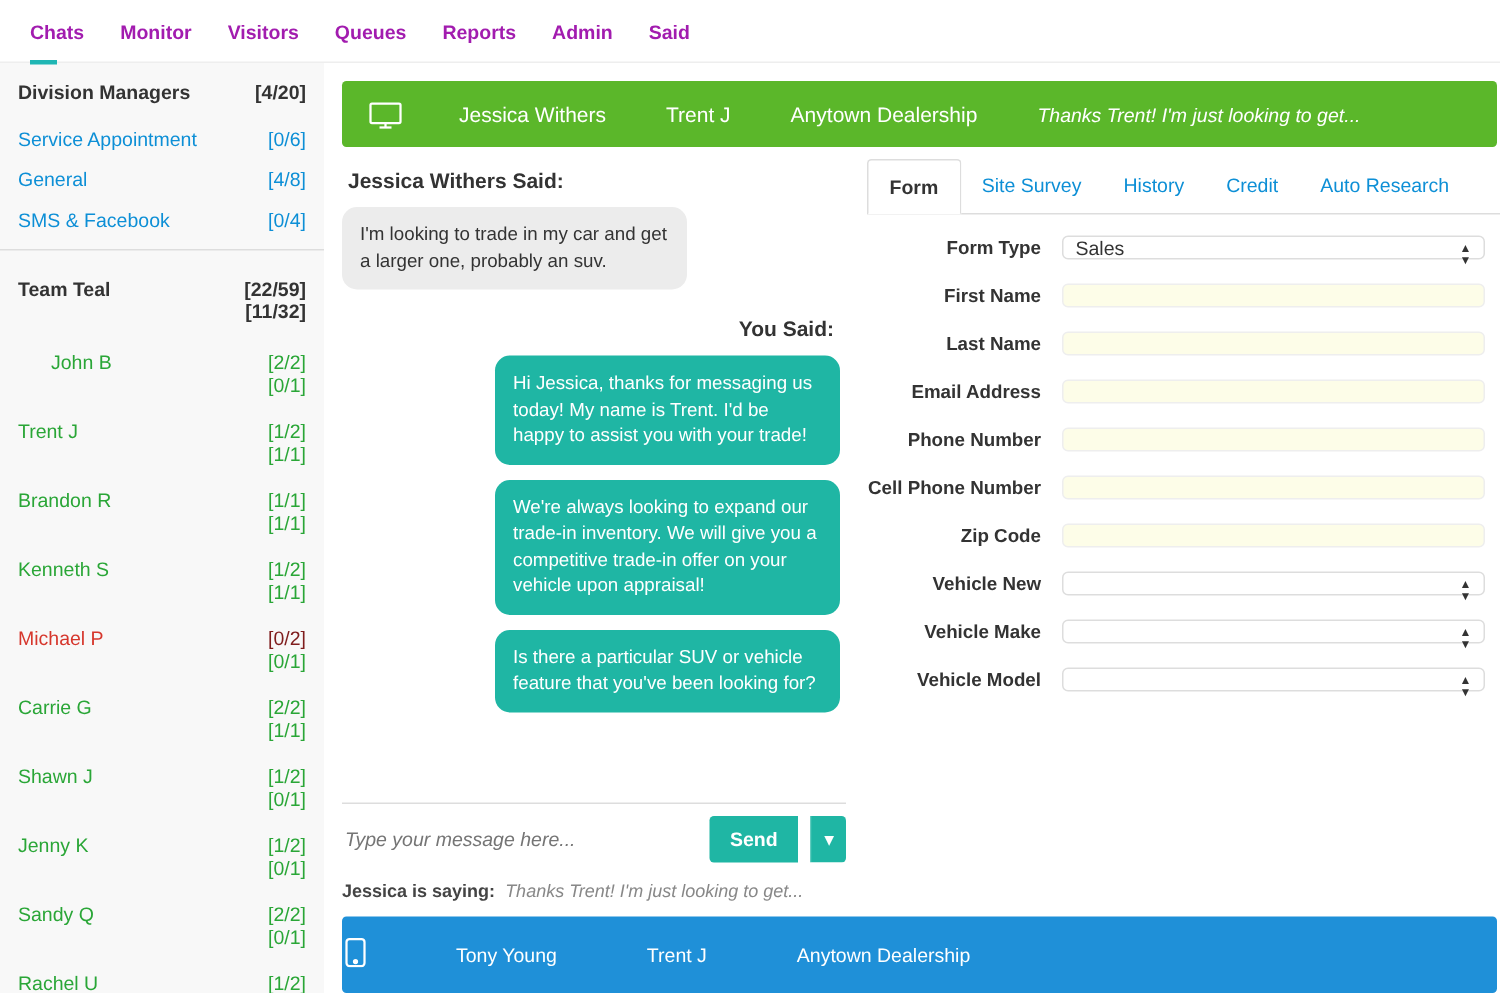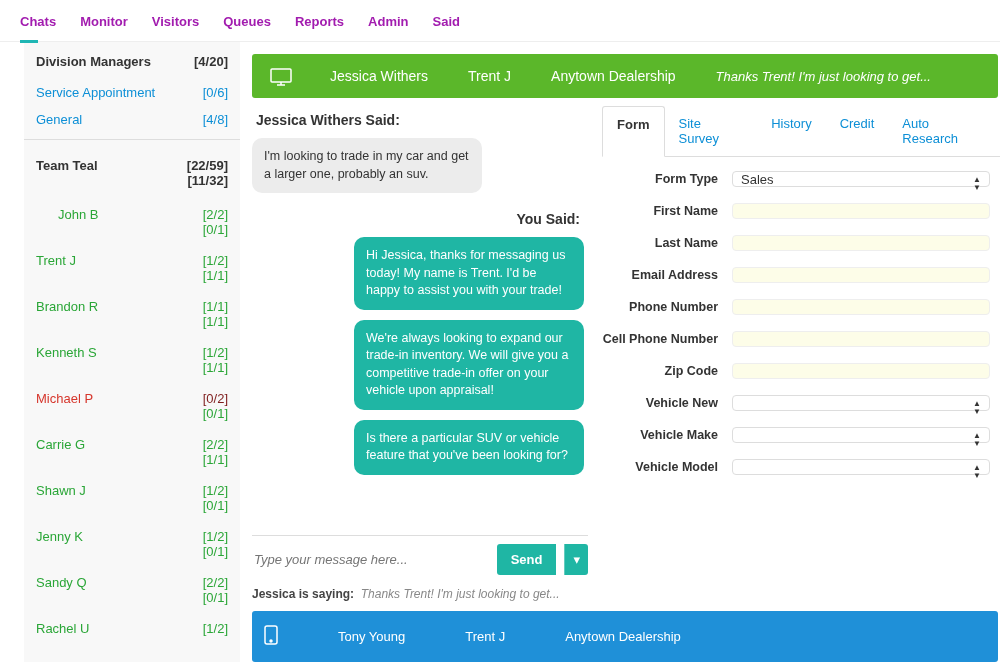--- a/index.html
+++ b/index.html
@@ -4,21 +4,21 @@
   <style>
     * { margin: 0; padding: 0; box-sizing: border-box; }
     body { font-family: Arial, sans-serif; font-size: 13px; color: #333; background: #fff; width: 1000px; height: 666px; overflow: hidden; }
     
     .top-nav { display: flex; gap: 24px; padding: 14px 20px 12px; border-bottom: 1px solid #eee; }
     .top-nav-item { font-weight: 600; color: #a21caf; cursor: pointer; position: relative; }
     .top-nav-item.active::after { content: ''; position: absolute; bottom: -14px; left: 0; width: 18px; height: 3px; background: #1fb6b4; }
     
     .main-layout { display: flex; height: calc(100% - 46px); }
     
-    .sidebar { width: 216px; background: #f8f8f8; overflow-y: auto; margin-left: 24px; }
+    .sidebar { width: 216px; background: #f8f8f8; overflow-y: auto; }
     .sidebar-section-header { display: flex; justify-content: space-between; padding: 12px 12px 10px; font-weight: 700; font-size: 13px; }
     .sidebar-section-header .stats { text-align: right; }
     .sidebar-list-item { display: flex; justify-content: space-between; padding: 6px 12px; color: #0d8fd6; cursor: pointer; font-size: 13px; }
     .sidebar-list-item .stat { }
     .team-member { padding: 3px 12px; }
     .team-member .row1, .team-member .row2 { display: flex; justify-content: space-between; }
     .team-member .row1 span:first-child { color: #2aa637; }
     .team-member.red .row1 span:first-child { color: #d6362c; }
     .team-member .stat-num { color: #2aa637; }
     .team-member.red .stat-num { color: #7f1d1d; }
@@ -51,21 +51,21 @@
     .form-tabs { display: flex; border-bottom: 1px solid #ddd; }
     .form-tab { padding: 10px 14px; font-size: 13px; color: #0d8fd6; cursor: pointer; }
     .form-tab.active { color: #333; font-weight: 700; border: 1px solid #ddd; border-bottom: 1px solid #fff; margin-bottom: -1px; background: #fff; border-radius: 3px 3px 0 0; }
     .form-body { flex: 1; overflow-y: auto; padding: 14px 10px 0 0; }
     .form-row { display: flex; align-items: center; margin-bottom: 16px; }
     .form-label { width: 130px; text-align: right; padding-right: 14px; font-weight: 700; font-size: 12.5px; color: #333; }
     .form-input { flex: 1; height: 16px; background: #fdfde8; border: 1px solid #eee; border-radius: 4px; position: relative; padding: 0 8px; font-size: 13px; display: flex; align-items: center; }
     .form-input.dropdown { background: #fff; border: 1px solid #ddd; }
     .spinner { position: absolute; right: 8px; top: 4px; display: flex; flex-direction: column; font-size: 8px; line-height: 8px; }
     
-    .queued-chat-bar { background: #1f90d8; color: #fff; display: flex; align-items: center; padding: 14px 12px; gap: 60px; border-radius: 3px; margin: 6px 2px 0 12px; }
+    .queued-chat-bar { background: #1f90d8; color: #fff; display: flex; align-items: center; padding: 14px 2px; gap: 60px; border-radius: 3px; margin: 6px 2px 0 12px; }
   </style>
 </head>
 <body>
 
 <div class="top-nav" id="top-nav">
     <div class="top-nav-item active">Chats</div>
     <div class="top-nav-item">Monitor</div>
     <div class="top-nav-item">Visitors</div>
     <div class="top-nav-item">Queues</div>
     <div class="top-nav-item">Reports</div>
@@ -80,20 +80,24 @@
       <span>[4/20]</span>
     </div>
     <div id="division-items">
         <div class="sidebar-list-item">
           <span>Service Appointment</span>
           <span class="stat">[0/6]</span>
         </div>
         <div class="sidebar-list-item">
           <span>General</span>
           <span class="stat">[4/8]</span>
+        </div>
+        <div class="sidebar-list-item">
+          <span>SMS &amp; Facebook</span>
+          <span class="stat">[0/4]</span>
         </div>
       </div>
     <div class="divider"></div>
     <div class="sidebar-section-header">
       <span>Team Teal</span>
       <span class="stats">
         <div>[22/59]</div>
         <div>[11/32]</div>
       </span>
     </div>

